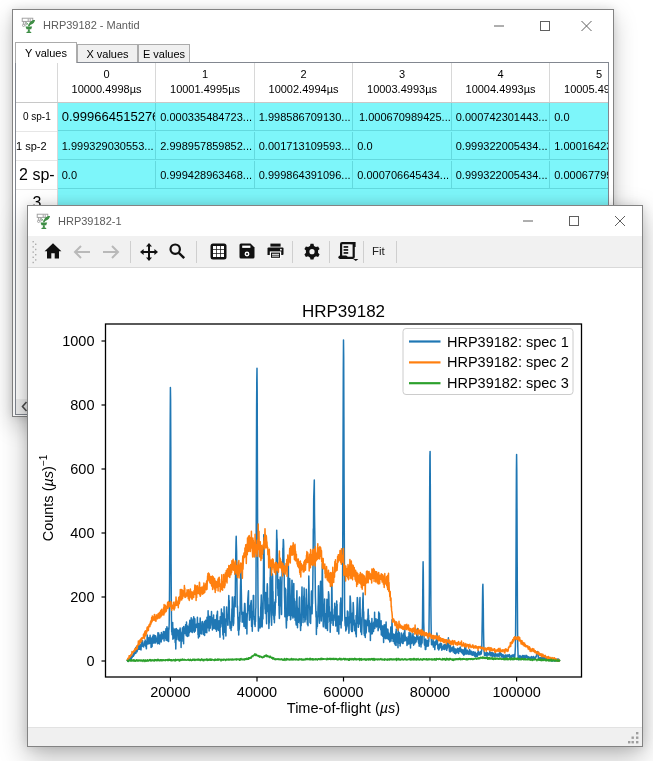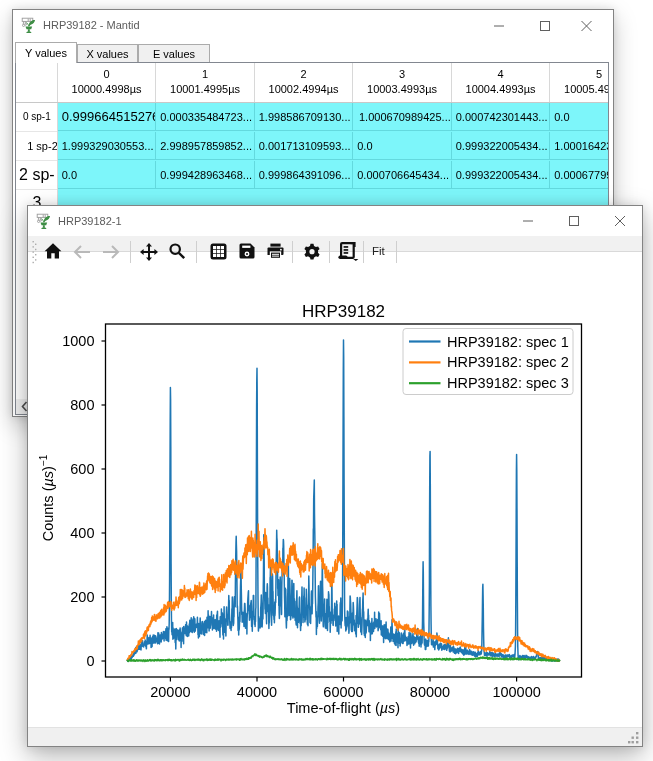--- a/index.html
+++ b/index.html
@@ -34,40 +34,40 @@
 <svg class="abs" style="left:470px;top:0;" width="130" height="31" viewBox="0 0 130 31">
       <g stroke="#5f5f5f" stroke-width="1" fill="none">
         <line x1="11" y1="16" x2="21" y2="16"></line>
         <rect x="57.5" y="11.5" width="9" height="9"></rect>
         <line x1="98.5" y1="11" x2="108.5" y2="21"></line>
         <line x1="108.5" y1="11" x2="98.5" y2="21"></line>
       </g>
     </svg>
 <div class="abs" style="left:2px;top:31.5px;width:62px;height:21.5px;background:#fff;border:1px solid #ababab;border-bottom:none;z-index:3;font-size:11px;color:#000;text-align:center;line-height:21px;">Y values</div>
 <div class="abs" style="left:64px;top:33.5px;width:61px;height:33px;background:#f0f0f0;border:1px solid #ababab;border-bottom:none;font-size:11px;color:#000;text-align:center;line-height:19px;">X values</div>
-<div class="abs" style="left:125px;top:33.5px;width:72px;height:19.5px;background:#f0f0f0;border:1px solid #ababab;border-bottom:none;font-size:11px;color:#000;text-align:center;line-height:19px;">E values</div>
+<div class="abs" style="left:125px;top:33.5px;width:52px;height:19.5px;background:#f0f0f0;border:1px solid #ababab;border-bottom:none;font-size:11px;color:#000;text-align:center;line-height:19px;">E values</div>
 <div class="abs" style="left:2px;top:52px;width:594px;height:353px;border:1px solid #828790;background:#fff;overflow:hidden;">
 <div class="abs" style="left:0;top:0;width:592px;height:39px;background:#fff;"></div>
       <div class="abs" style="left:41.75px;top:0;width:98.5px;height:39px;border-right:1px solid #d8d8d8;font-size:11px;color:#000;text-align:center;padding-top:4px;line-height:15px;">0<br>10000.4998µs</div>
       <div class="abs" style="left:140.25px;top:0;width:98.5px;height:39px;border-right:1px solid #d8d8d8;font-size:11px;color:#000;text-align:center;padding-top:4px;line-height:15px;">1<br>10001.4995µs</div>
       <div class="abs" style="left:238.75px;top:0;width:98.5px;height:39px;border-right:1px solid #d8d8d8;font-size:11px;color:#000;text-align:center;padding-top:4px;line-height:15px;">2<br>10002.4994µs</div>
       <div class="abs" style="left:337.25px;top:0;width:98.5px;height:39px;border-right:1px solid #d8d8d8;font-size:11px;color:#000;text-align:center;padding-top:4px;line-height:15px;">3<br>10003.4993µs</div>
       <div class="abs" style="left:435.75px;top:0;width:98.5px;height:39px;border-right:1px solid #d8d8d8;font-size:11px;color:#000;text-align:center;padding-top:4px;line-height:15px;">4<br>10004.4993µs</div>
       <div class="abs" style="left:534.25px;top:0;width:98.5px;height:39px;border-right:1px solid #d8d8d8;font-size:11px;color:#000;text-align:center;padding-top:4px;line-height:15px;">5<br>10005.4992µs</div>
       <div class="abs" style="left:0;top:0;width:41.75px;height:39px;border-right:1px solid #d8d8d8;"></div>
       <div class="abs" style="left:0;top:39px;width:592px;height:1px;background:#c8c8c8;"></div>
       <div class="abs" style="left:41.75px;top:40px;width:550.25px;height:297px;background:#7df6fa;"></div>
       <div class="abs" style="left:0;top:40px;width:41.75px;height:28px;font-size:10px;color:#000;text-align:center;line-height:28px;background:#fff;">0 sp-1</div>
       <div class="abs" style="left:41.75px;top:40px;width:98.5px;height:28px;border-right:1px solid #63d9de;border-bottom:1px solid #63d9de;font-size:13px;color:#000;line-height:28px;padding-left:4px;white-space:nowrap;overflow:hidden;">0.999664515276...</div>
       <div class="abs" style="left:140.25px;top:40px;width:98.5px;height:28px;border-right:1px solid #63d9de;border-bottom:1px solid #63d9de;font-size:11px;color:#000;line-height:28px;padding-left:4px;white-space:nowrap;overflow:hidden;">0.000335484723...</div>
       <div class="abs" style="left:238.75px;top:40px;width:98.5px;height:28px;border-right:1px solid #63d9de;border-bottom:1px solid #63d9de;font-size:11px;color:#000;line-height:28px;padding-left:4px;white-space:nowrap;overflow:hidden;">1.998586709130...</div>
       <div class="abs" style="left:337.25px;top:40px;width:98.5px;height:28px;border-right:1px solid #63d9de;border-bottom:1px solid #63d9de;font-size:11px;color:#000;line-height:28px;padding-left:4px;white-space:nowrap;overflow:hidden;text-align:right;">1.000670989425...</div>
       <div class="abs" style="left:435.75px;top:40px;width:98.5px;height:28px;border-right:1px solid #63d9de;border-bottom:1px solid #63d9de;font-size:11px;color:#000;line-height:28px;padding-left:4px;white-space:nowrap;overflow:hidden;">0.000742301443...</div>
       <div class="abs" style="left:534.25px;top:40px;width:98.5px;height:28px;border-right:1px solid #63d9de;border-bottom:1px solid #63d9de;font-size:11px;color:#000;line-height:28px;padding-left:4px;white-space:nowrap;overflow:hidden;">0.0</div>
-      <div class="abs" style="left:0;top:69px;width:41.75px;height:28px;font-size:11px;color:#000;text-align:right;line-height:28px;background:#fff;">1 sp-2</div>
+      <div class="abs" style="left:0;top:69px;width:41.75px;height:28px;font-size:11px;color:#000;text-align:left;line-height:28px;background:#fff;">1 sp-2</div>
       <div class="abs" style="left:41.75px;top:69px;width:98.5px;height:28px;border-right:1px solid #63d9de;border-bottom:1px solid #63d9de;font-size:11px;color:#000;line-height:28px;padding-left:4px;white-space:nowrap;overflow:hidden;">1.999329030553...</div>
       <div class="abs" style="left:140.25px;top:69px;width:98.5px;height:28px;border-right:1px solid #63d9de;border-bottom:1px solid #63d9de;font-size:11px;color:#000;line-height:28px;padding-left:4px;white-space:nowrap;overflow:hidden;">2.998957859852...</div>
       <div class="abs" style="left:238.75px;top:69px;width:98.5px;height:28px;border-right:1px solid #63d9de;border-bottom:1px solid #63d9de;font-size:11px;color:#000;line-height:28px;padding-left:4px;white-space:nowrap;overflow:hidden;">0.001713109593...</div>
       <div class="abs" style="left:337.25px;top:69px;width:98.5px;height:28px;border-right:1px solid #63d9de;border-bottom:1px solid #63d9de;font-size:11px;color:#000;line-height:28px;padding-left:4px;white-space:nowrap;overflow:hidden;">0.0</div>
       <div class="abs" style="left:435.75px;top:69px;width:98.5px;height:28px;border-right:1px solid #63d9de;border-bottom:1px solid #63d9de;font-size:11px;color:#000;line-height:28px;padding-left:4px;white-space:nowrap;overflow:hidden;">0.999322005434...</div>
       <div class="abs" style="left:534.25px;top:69px;width:98.5px;height:28px;border-right:1px solid #63d9de;border-bottom:1px solid #63d9de;font-size:11px;color:#000;line-height:28px;padding-left:4px;white-space:nowrap;overflow:hidden;">1.000164239...</div>
       <div class="abs" style="left:0;top:98px;width:41.75px;height:28px;font-size:16px;color:#000;text-align:center;line-height:28px;background:#fff;">2 sp-3</div>
       <div class="abs" style="left:41.75px;top:98px;width:98.5px;height:28px;border-right:1px solid #63d9de;border-bottom:1px solid #63d9de;font-size:11px;color:#000;line-height:28px;padding-left:4px;white-space:nowrap;overflow:hidden;">0.0</div>
       <div class="abs" style="left:140.25px;top:98px;width:98.5px;height:28px;border-right:1px solid #63d9de;border-bottom:1px solid #63d9de;font-size:11px;color:#000;line-height:28px;padding-left:4px;white-space:nowrap;overflow:hidden;">0.999428963468...</div>
       <div class="abs" style="left:238.75px;top:98px;width:98.5px;height:28px;border-right:1px solid #63d9de;border-bottom:1px solid #63d9de;font-size:11px;color:#000;line-height:28px;padding-left:4px;white-space:nowrap;overflow:hidden;">0.999864391096...</div>
@@ -106,21 +106,21 @@
       </svg></div>
 <div class="abs titletext" style="left:30px;top:9px;">HRP39182-1</div>
 <svg class="abs" style="left:484px;top:0;" width="130" height="31" viewBox="0 0 130 31">
       <g stroke="#5f5f5f" stroke-width="1" fill="none">
         <line x1="11" y1="15" x2="21" y2="15"></line>
         <rect x="57.5" y="10.5" width="9" height="9"></rect>
         <line x1="103" y1="10" x2="113" y2="20"></line>
         <line x1="113" y1="10" x2="103" y2="20"></line>
       </g>
     </svg>
-<div class="abs" style="left:0;top:30px;width:614px;height:16px;background:#f1f1f1;border-bottom:1px solid #d9d9d9;text-decoration:underline;">
+<div class="abs" style="left:0;top:30px;width:614px;height:32px;background:#f1f1f1;border-bottom:1px solid #d9d9d9;text-decoration:underline;">
 <svg class="abs" style="left:3px;top:3px;" width="6" height="26">
         <g fill="#ababab">
           <rect x="1.5" y="2.0" width="1.4" height="1.4"></rect>
           <rect x="4.0" y="4.6" width="1.4" height="1.4"></rect>
           <rect x="1.5" y="7.2" width="1.4" height="1.4"></rect>
           <rect x="4.0" y="9.8" width="1.4" height="1.4"></rect>
           <rect x="1.5" y="12.4" width="1.4" height="1.4"></rect>
           <rect x="4.0" y="15.0" width="1.4" height="1.4"></rect>
           <rect x="1.5" y="17.6" width="1.4" height="1.4"></rect>
           <rect x="4.0" y="20.2" width="1.4" height="1.4"></rect>

